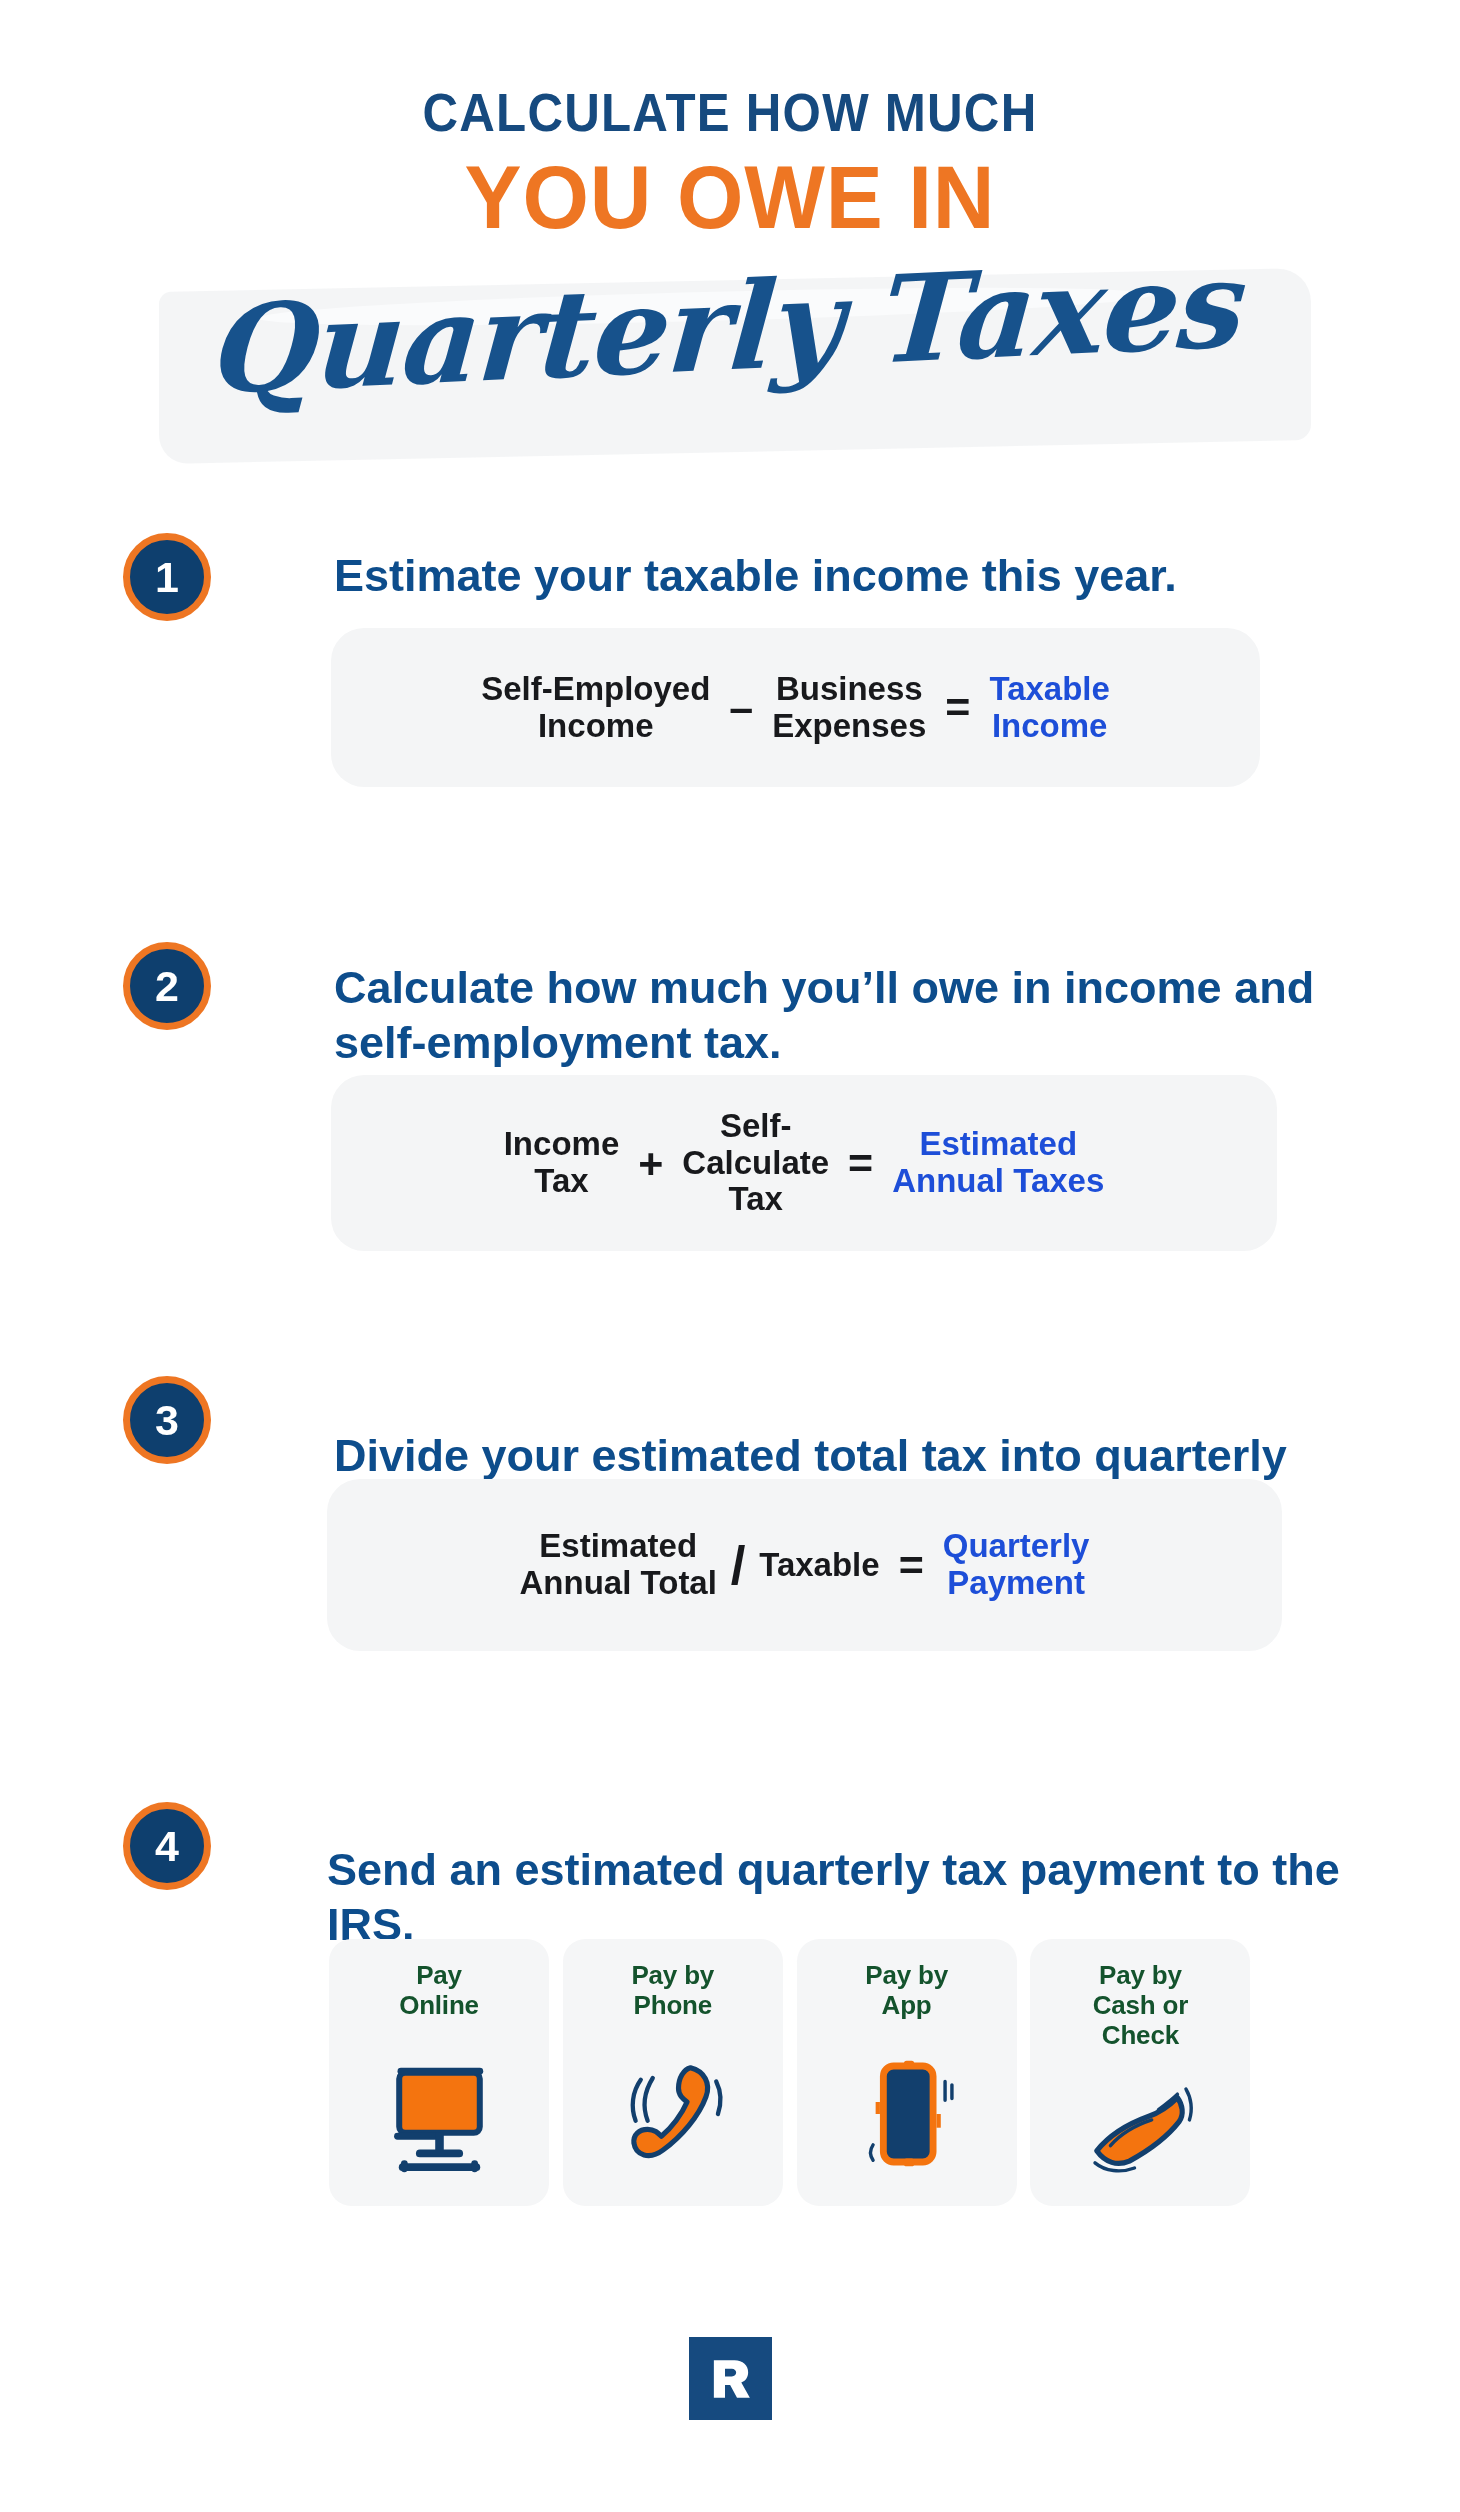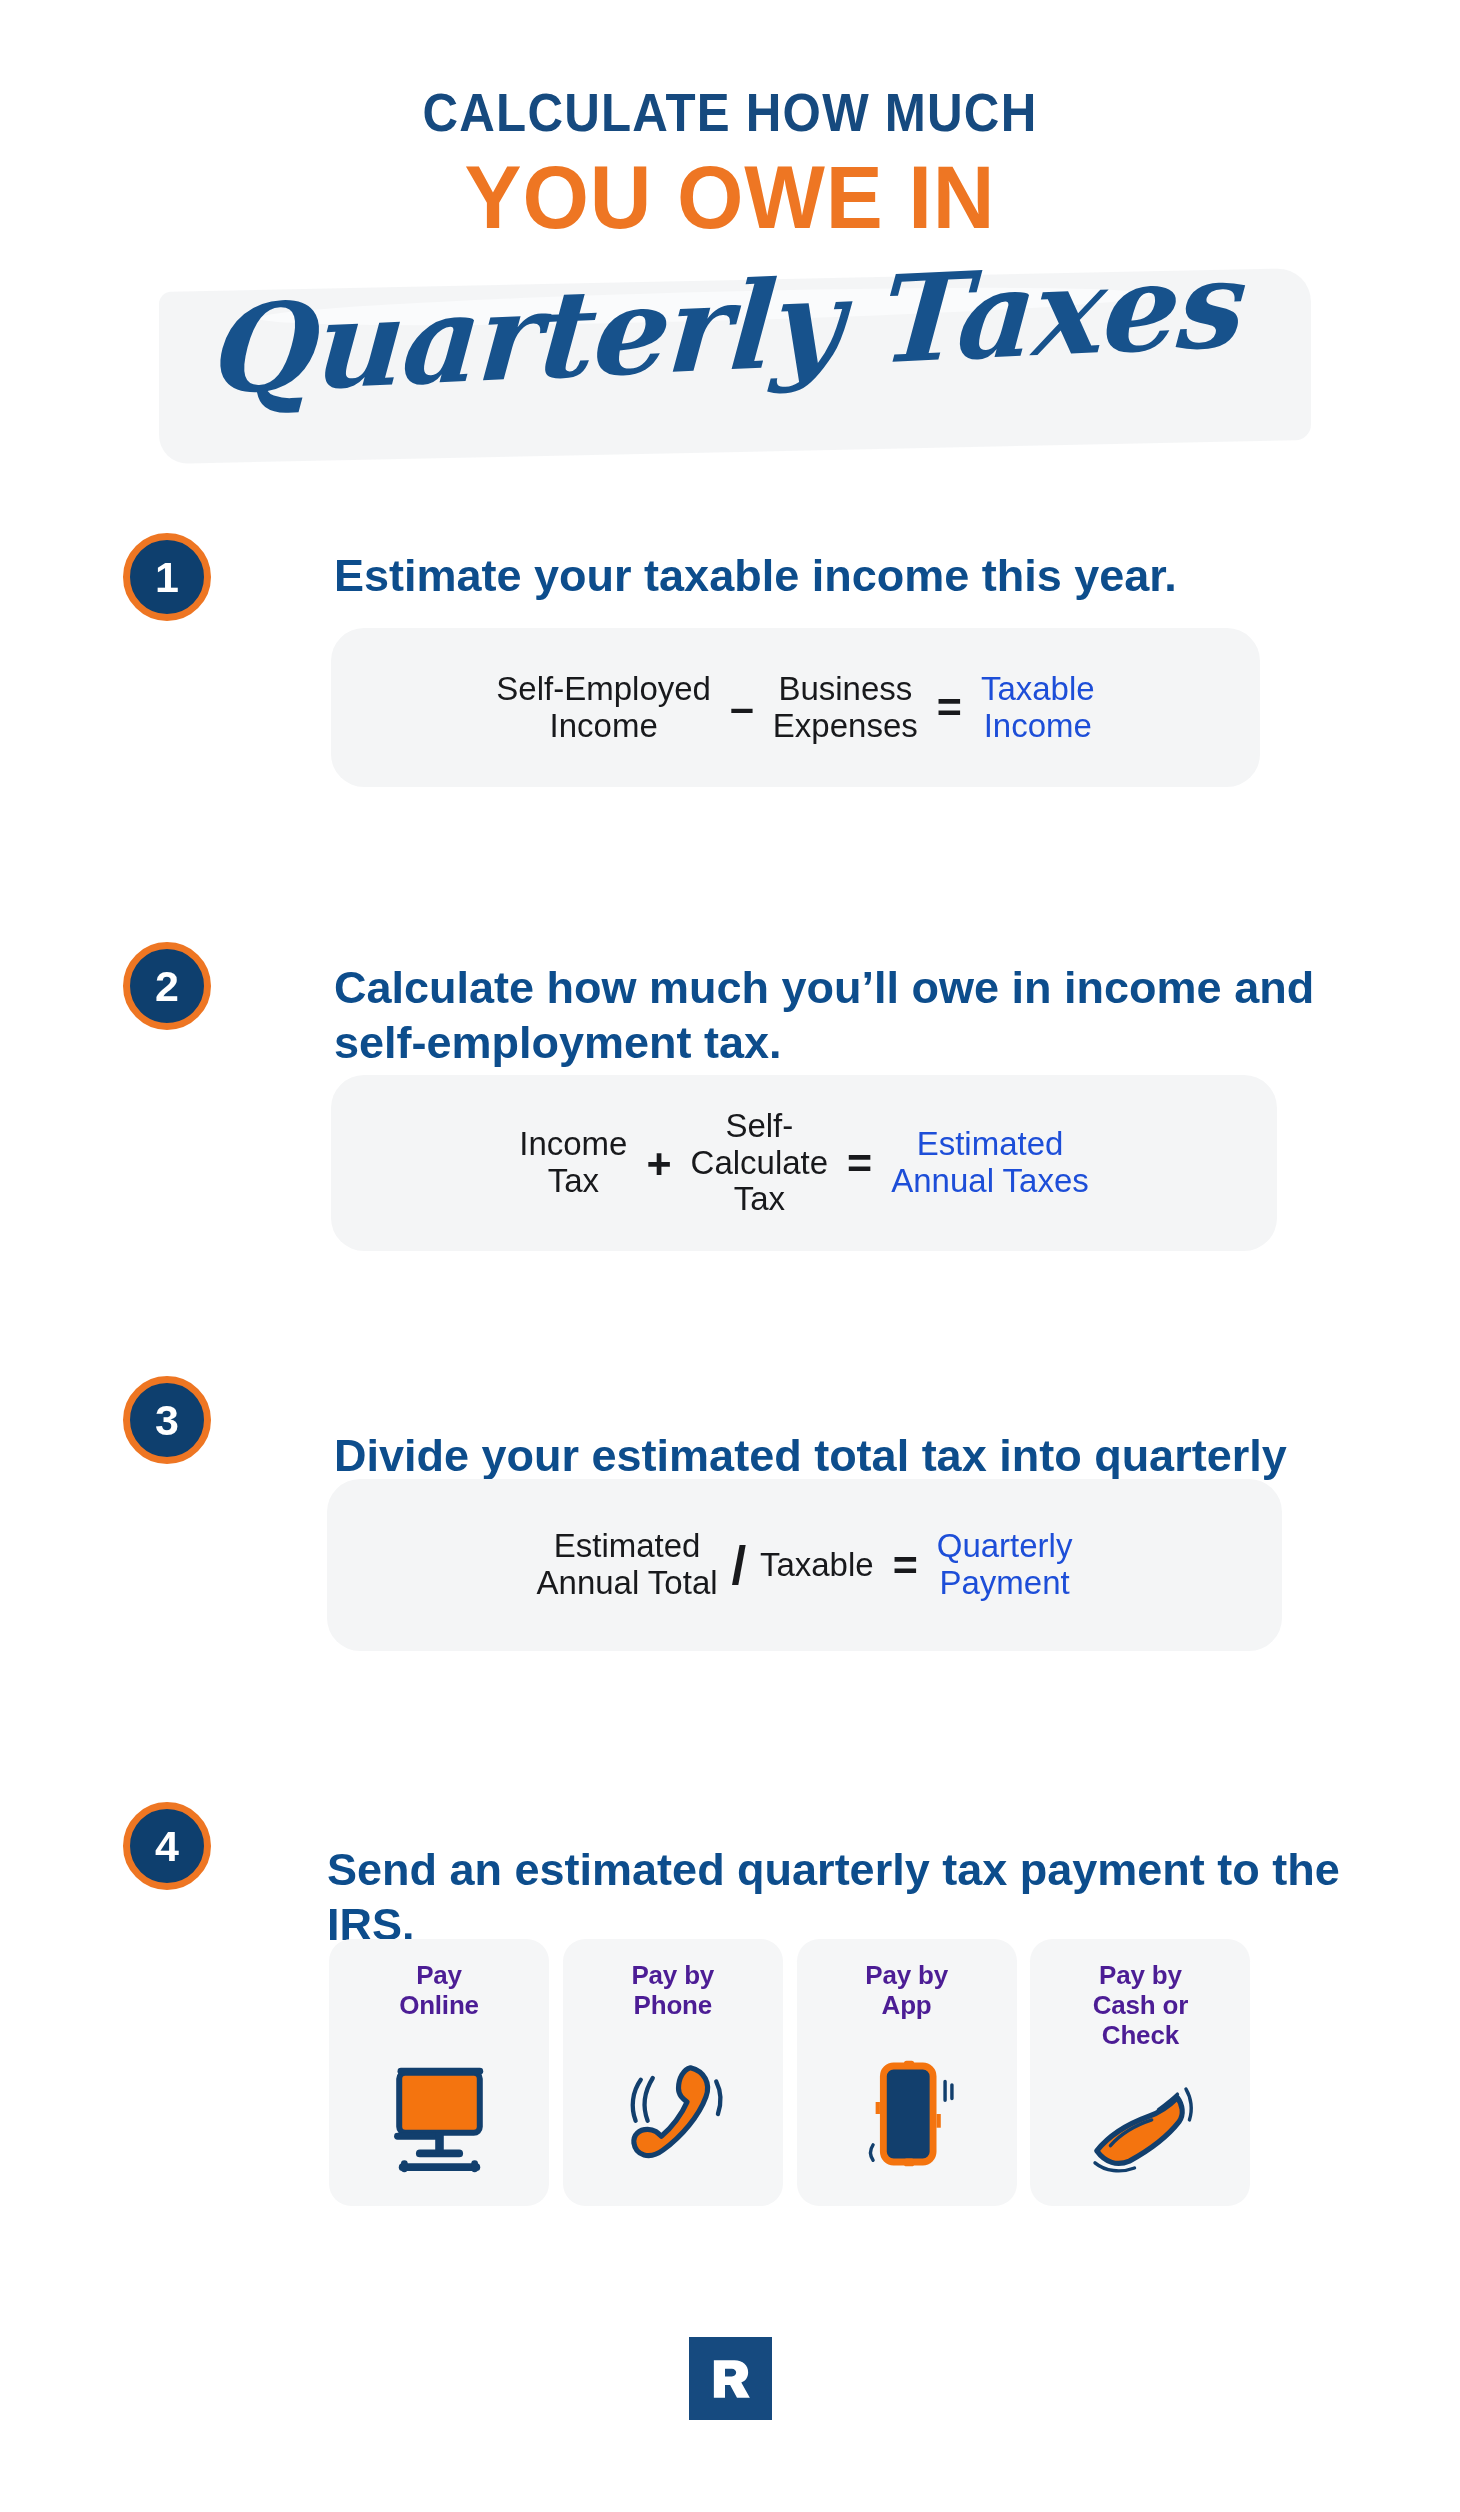--- a/index.html
+++ b/index.html
@@ -124,21 +124,21 @@
     position: absolute;
     background: #f4f5f6;
     border-radius: 33px;
     display: flex;
     align-items: center;
     justify-content: center;
     box-sizing: border-box;
   }
   .f-term {
     font-size: 33px;
-    font-weight: 400;
+    font-weight: 700;
     color: #18191c;
     text-align: center;
     line-height: 1.12;
     padding: 0 5.2px;
   }
   .f-term.result { color: #1d4ed8; }
   .f-op {
     font-size: 43px;
     font-weight: 700;
     color: #18191c;
@@ -162,21 +162,21 @@
     height: 267px;
     background: #f5f6f7;
     border-radius: 22.4px;
     display: flex;
     flex-direction: column;
     align-items: center;
     box-sizing: border-box;
     padding-top: 22.4px;
   }
   .card-label {
-    color: #4c1d95;
+    color: #14532d;
     font-size: 26px;
     font-weight: 700;
     text-align: center;
     line-height: 1.15;
     letter-spacing: -0.2px;
   }
   .card-icon {
     flex: 1;
     display: flex;
     align-items: center;

